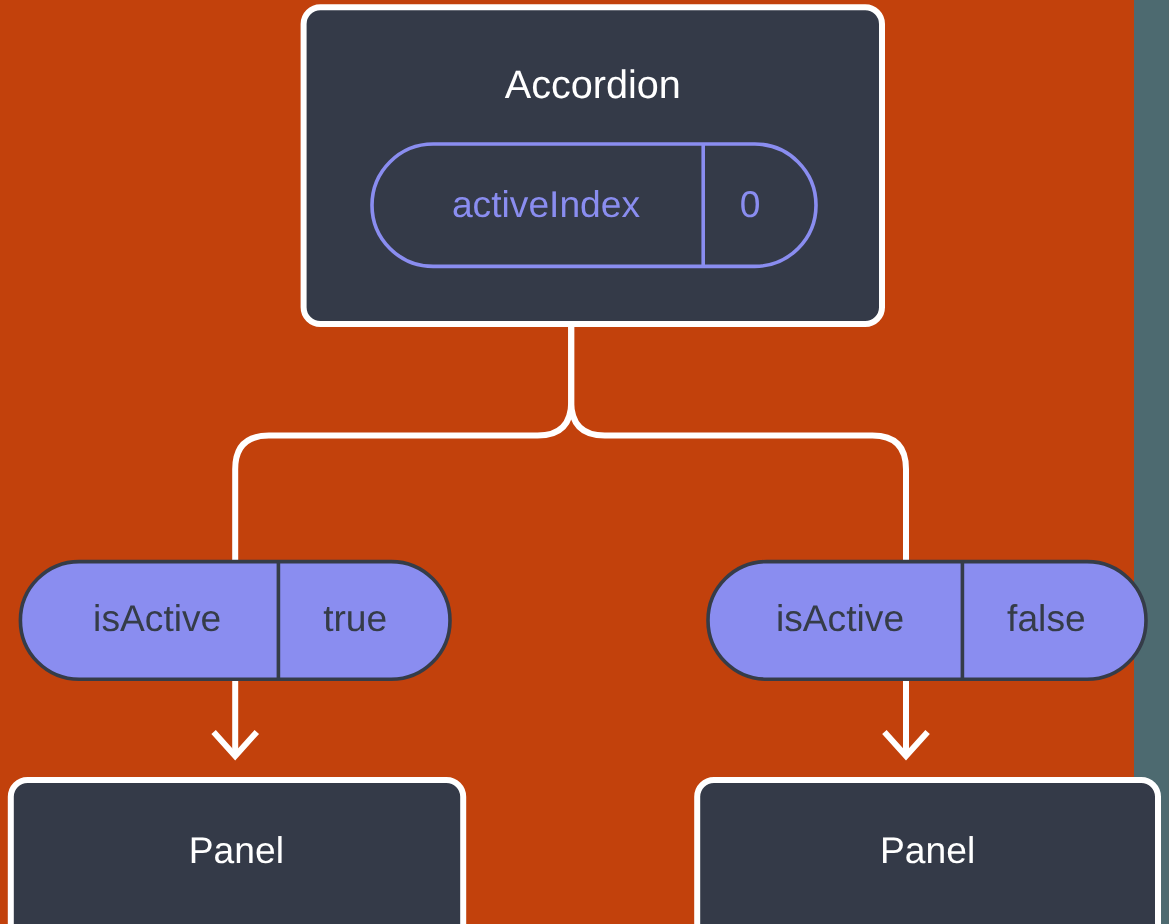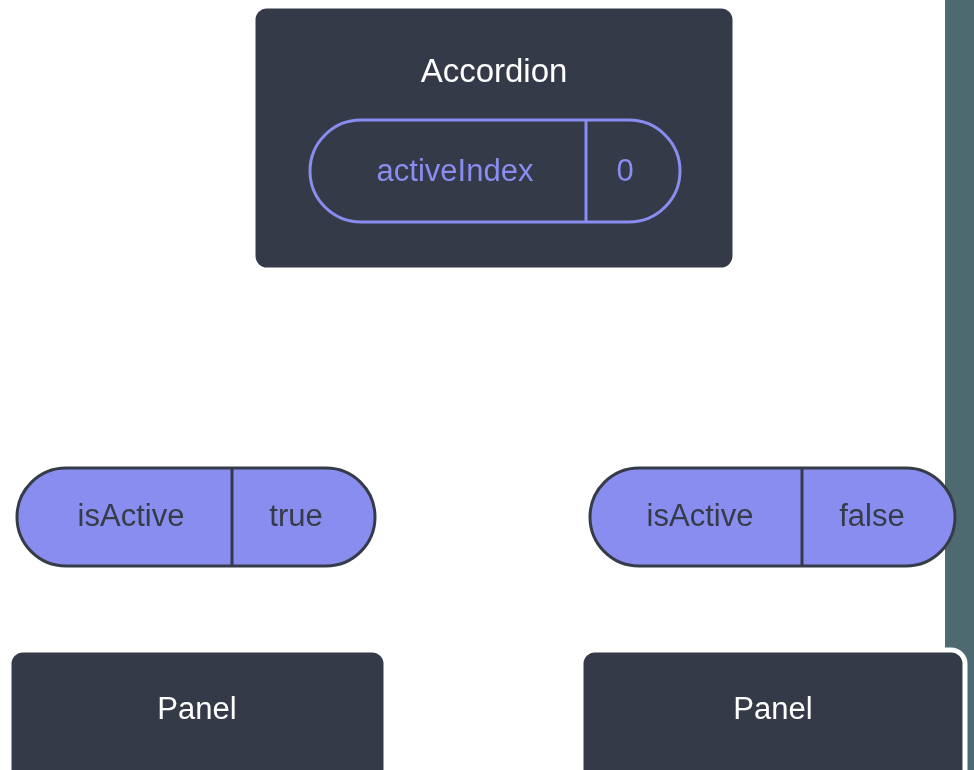--- a/index.html
+++ b/index.html
@@ -10,21 +10,21 @@
   body {
     width: 974px;
     height: 770px;
     overflow: hidden;
     font-family: "Liberation Sans", sans-serif;
   }
   #canvas {
     position: relative;
     width: 945px;
     height: 770px;
-    background: #ffffff;
+    background: #c2410c;
   }
   svg.layer {
     position: absolute;
     left: 0;
     top: 0;
     width: 974px;
     height: 770px;
   }
   .node-title {
     font-family: "Liberation Sans", sans-serif;

